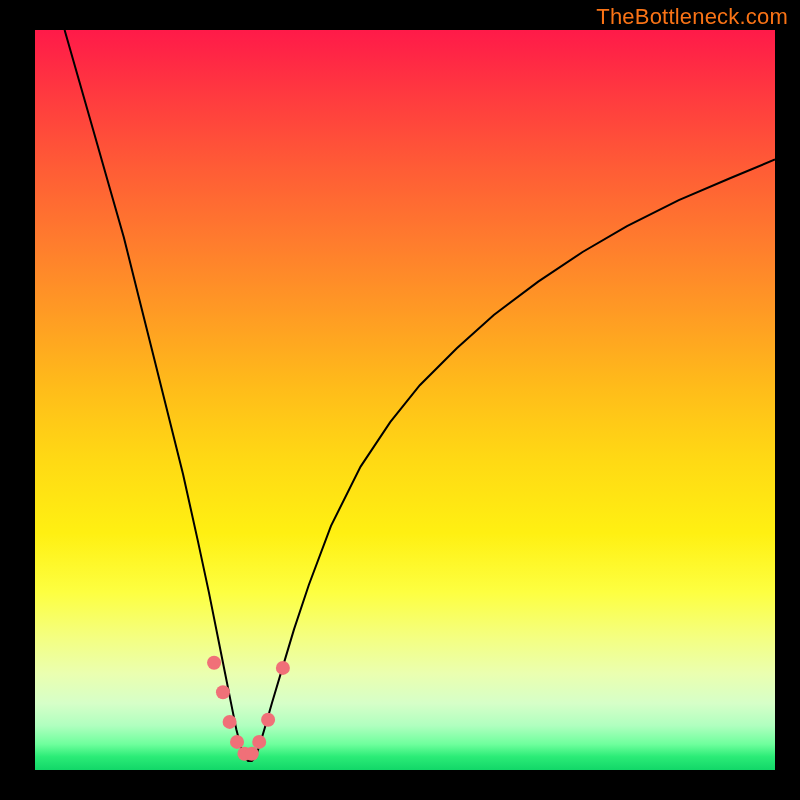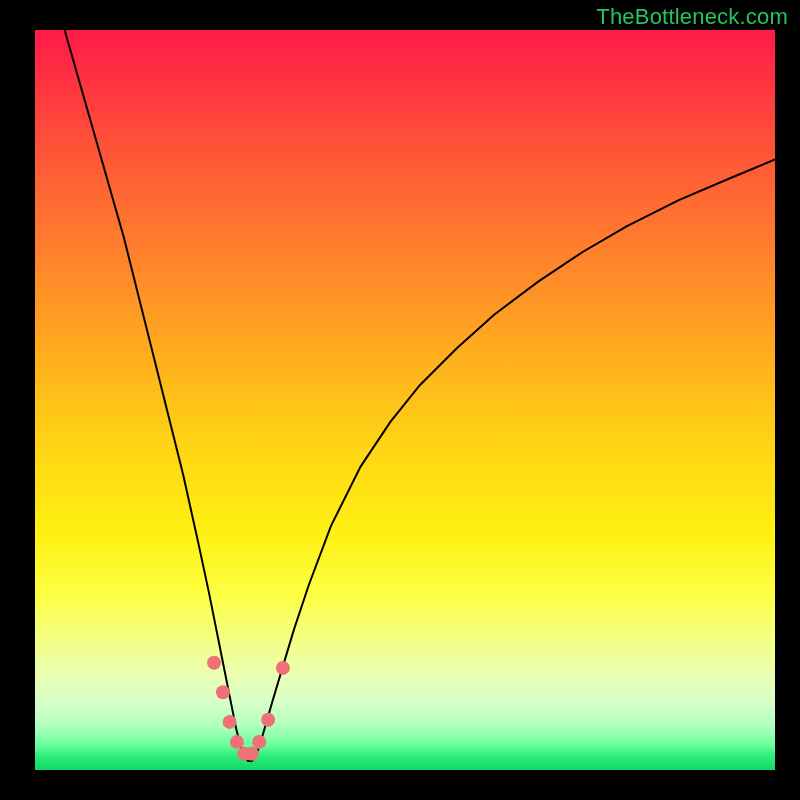--- a/index.html
+++ b/index.html
@@ -14,21 +14,21 @@
   .frame {
     position: relative;
     width: 800px;
     height: 800px;
     background: #000;
   }
   .watermark {
     position: absolute;
     top: 4px;
     right: 12px;
-    color: #22c55e;
+    color: #f97316;
     font-size: 22px;
     font-weight: 500;
     letter-spacing: 0.2px;
     z-index: 50;
   }
   .plot-area {
     position: absolute;
     left: 35px;
     top: 30px;
     width: 740px;

